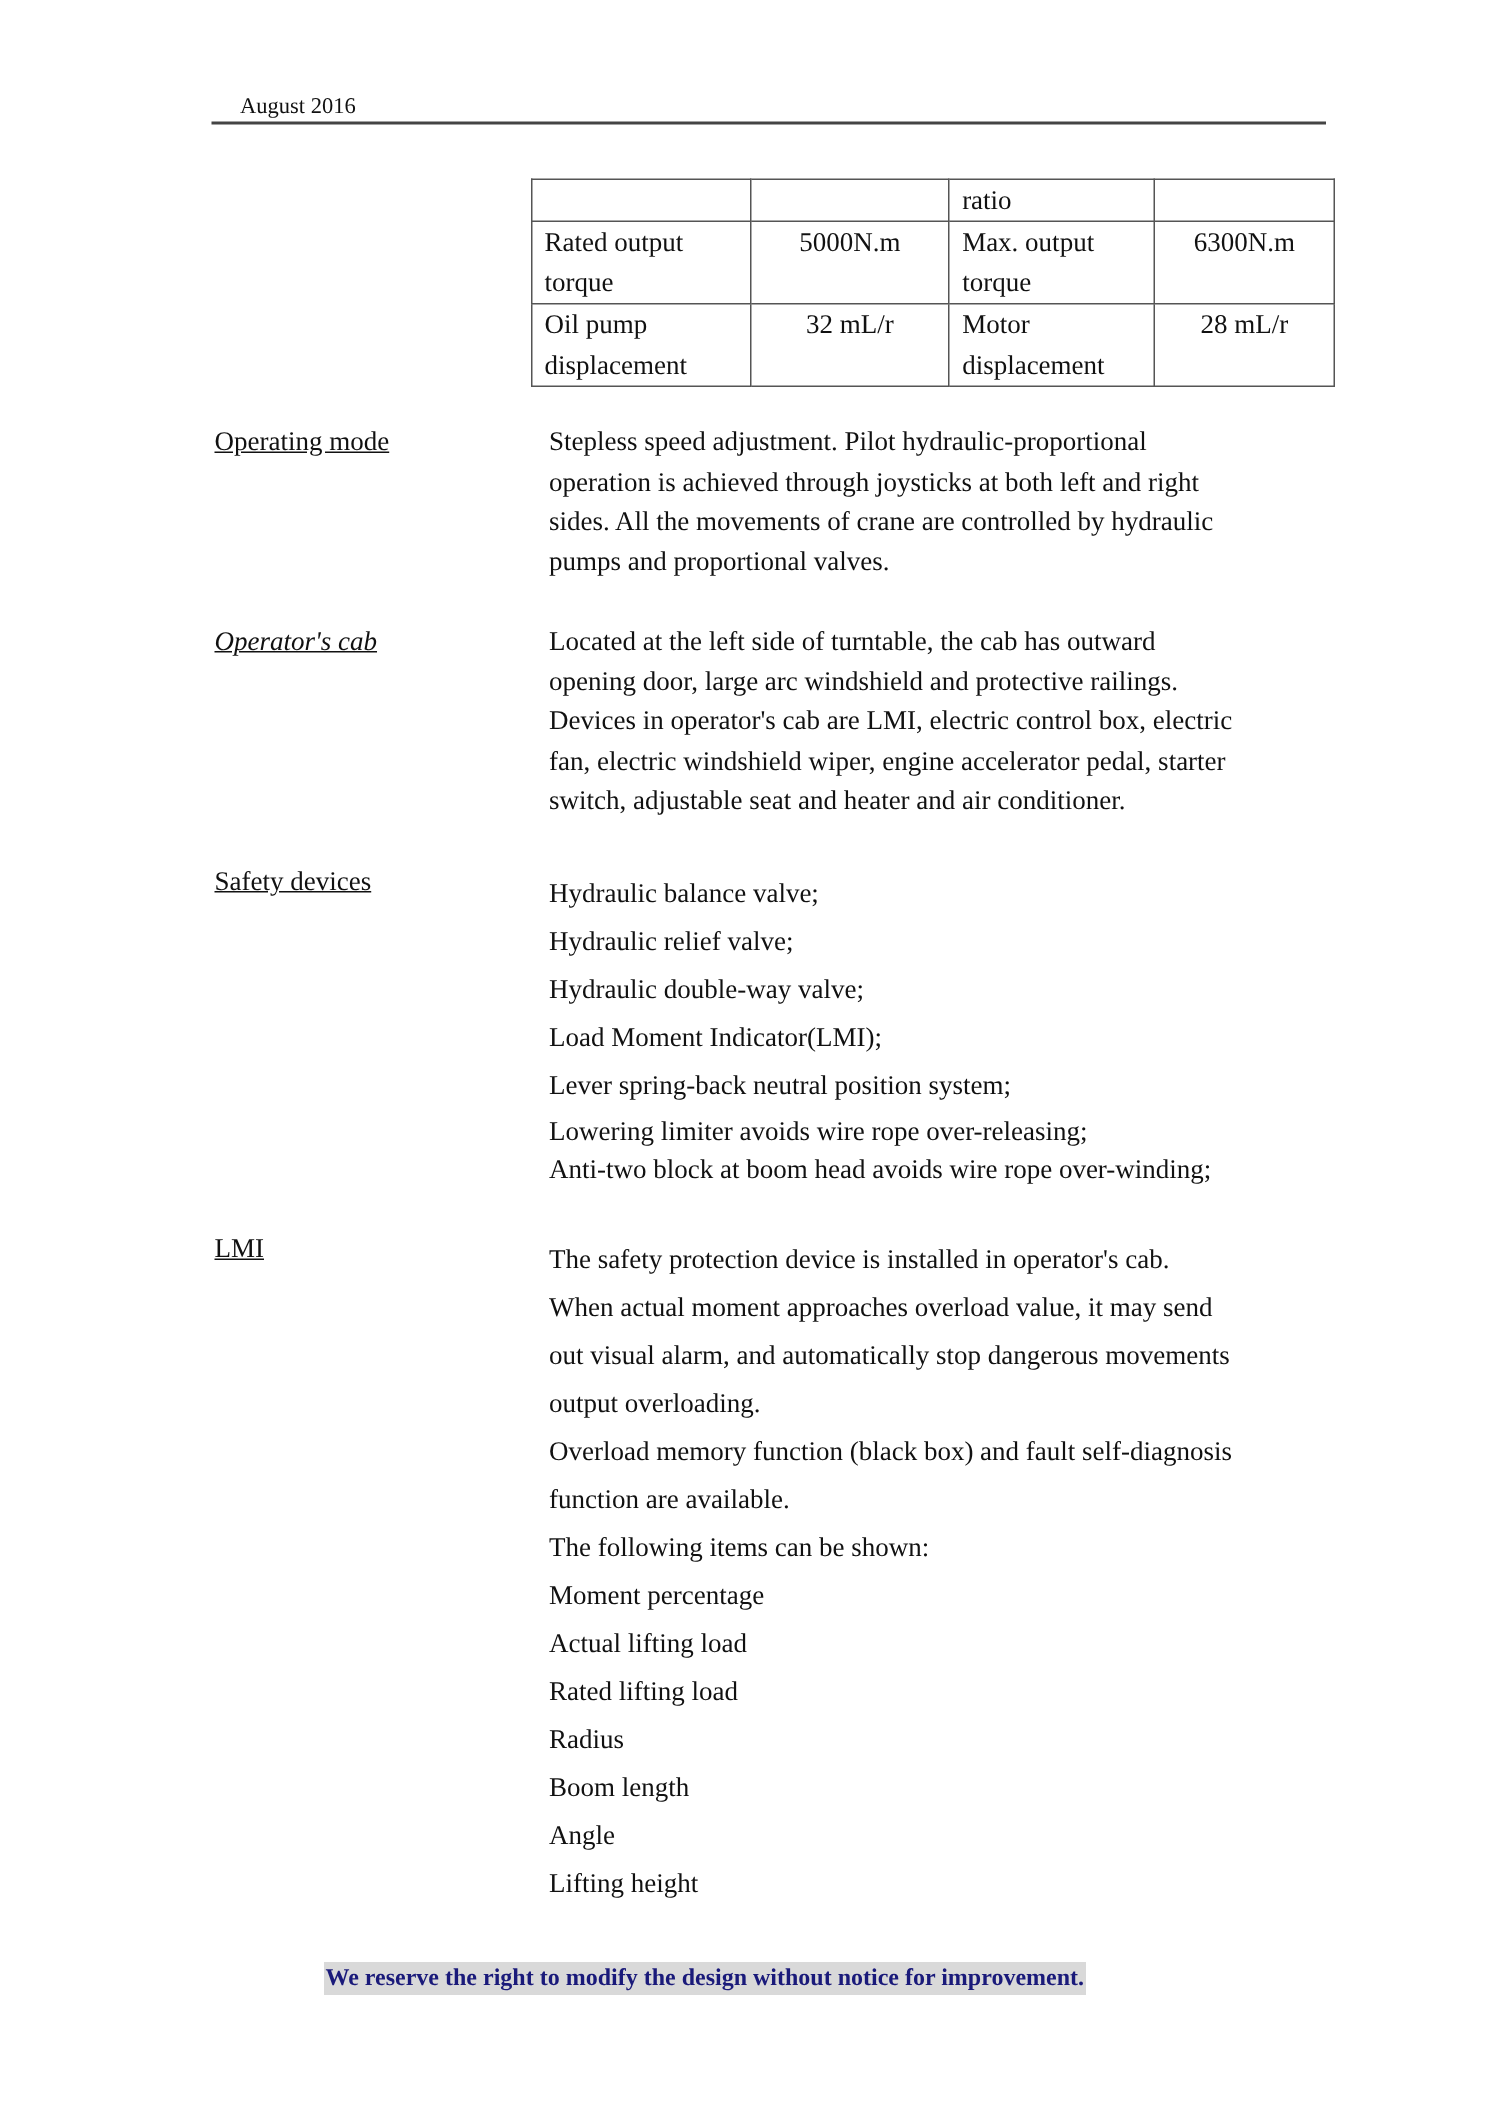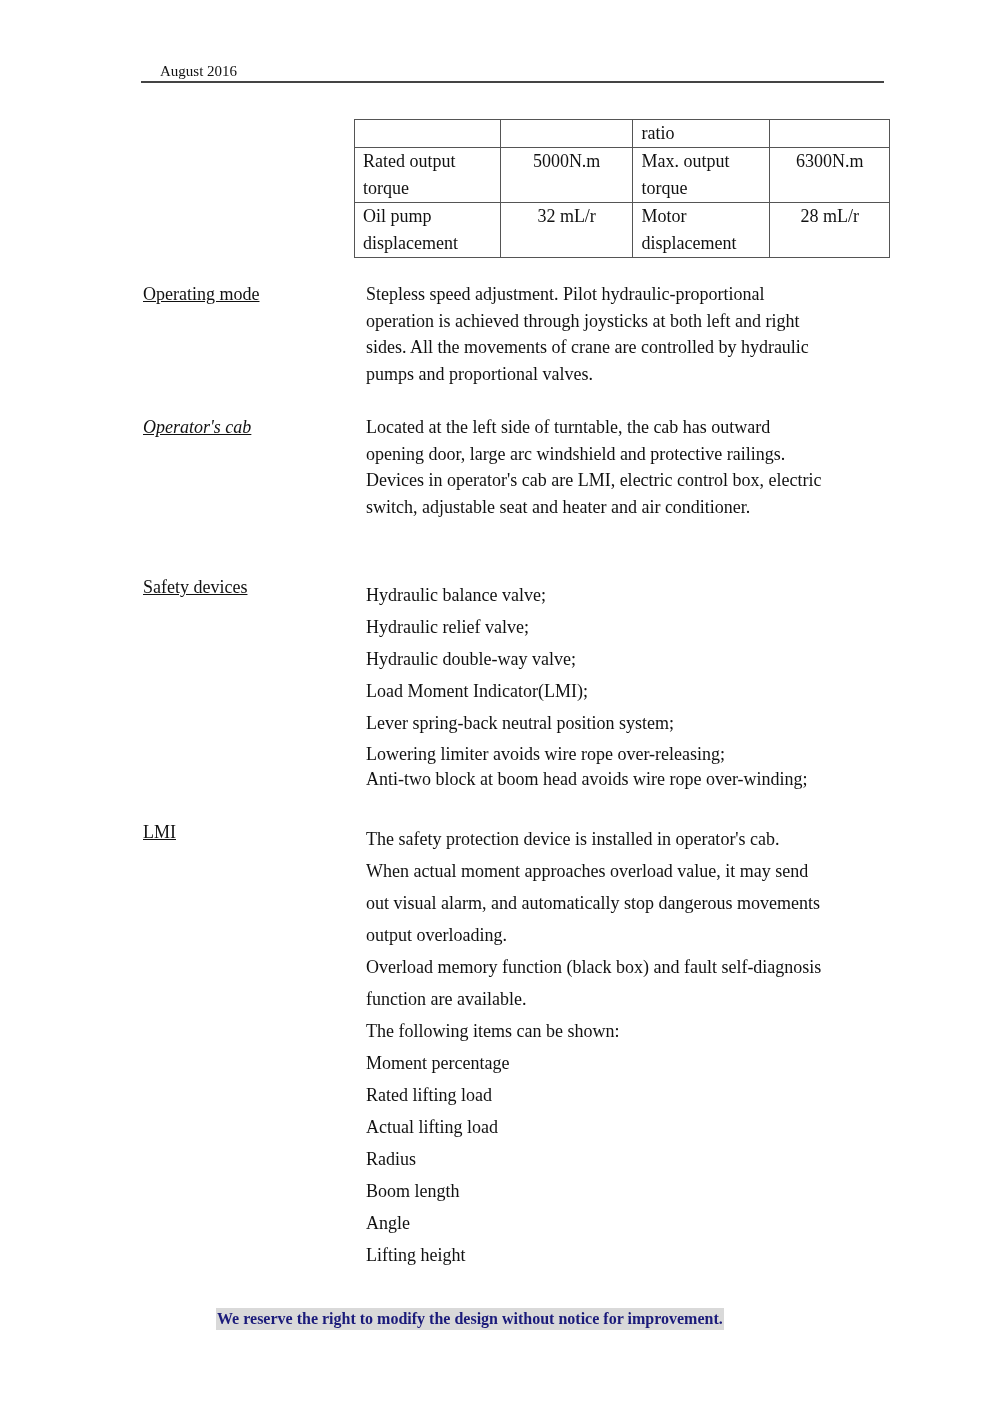--- a/index.html
+++ b/index.html
@@ -87,20 +87,21 @@
   <div>operation is achieved through joysticks at both left and right</div>
   <div>sides. All the movements of crane are controlled by hydraulic</div>
   <div>pumps and proportional valves.</div>
 </div>
 
 <div class="section-label" style="top:414px;font-style:italic;">Operator's cab</div>
 <div class="section-body" style="top:414px;">
   <div>Located at the left side of turntable, the cab has outward</div>
   <div>opening door, large arc windshield and protective railings.</div>
   <div>Devices in operator's cab are LMI, electric control box, electric</div>
+  <div>fan, electric windshield wiper, engine accelerator pedal, starter</div>
   <div>switch, adjustable seat and heater and air conditioner.</div>
 </div>
 
 <div class="section-label" style="top:574px;">Safety devices</div>
 <div class="section-body list-loose" style="top:579px;">
   <div class="item">Hydraulic balance valve;</div>
   <div class="item">Hydraulic relief valve;</div>
   <div class="item">Hydraulic double-way valve;</div>
   <div class="item">Load Moment Indicator(LMI);</div>
   <div class="item">Lever spring-back neutral position system;</div>
@@ -111,21 +112,21 @@
 <div class="section-label" style="top:819px;">LMI</div>
 <div class="section-body list-loose" style="top:823px;">
   <div class="item">The safety protection device is installed in operator's cab.</div>
   <div class="item">When actual moment approaches overload value, it may send</div>
   <div class="item">out visual alarm, and automatically stop dangerous movements</div>
   <div class="item">output overloading.</div>
   <div class="item">Overload memory function (black box) and fault self-diagnosis</div>
   <div class="item">function are available.</div>
   <div class="item">The following items can be shown:</div>
   <div class="item">Moment percentage</div>
+  <div class="item">Actual lifting load</div>
   <div class="item">Rated lifting load</div>
-  <div class="item">Actual lifting load</div>
   <div class="item">Radius</div>
   <div class="item">Boom length</div>
   <div class="item">Angle</div>
   <div class="item">Lifting height</div>
 </div>
 
 <div class="footer-note">We reserve the right to modify the design without notice for improvement.</div>
 
 </body></html>

